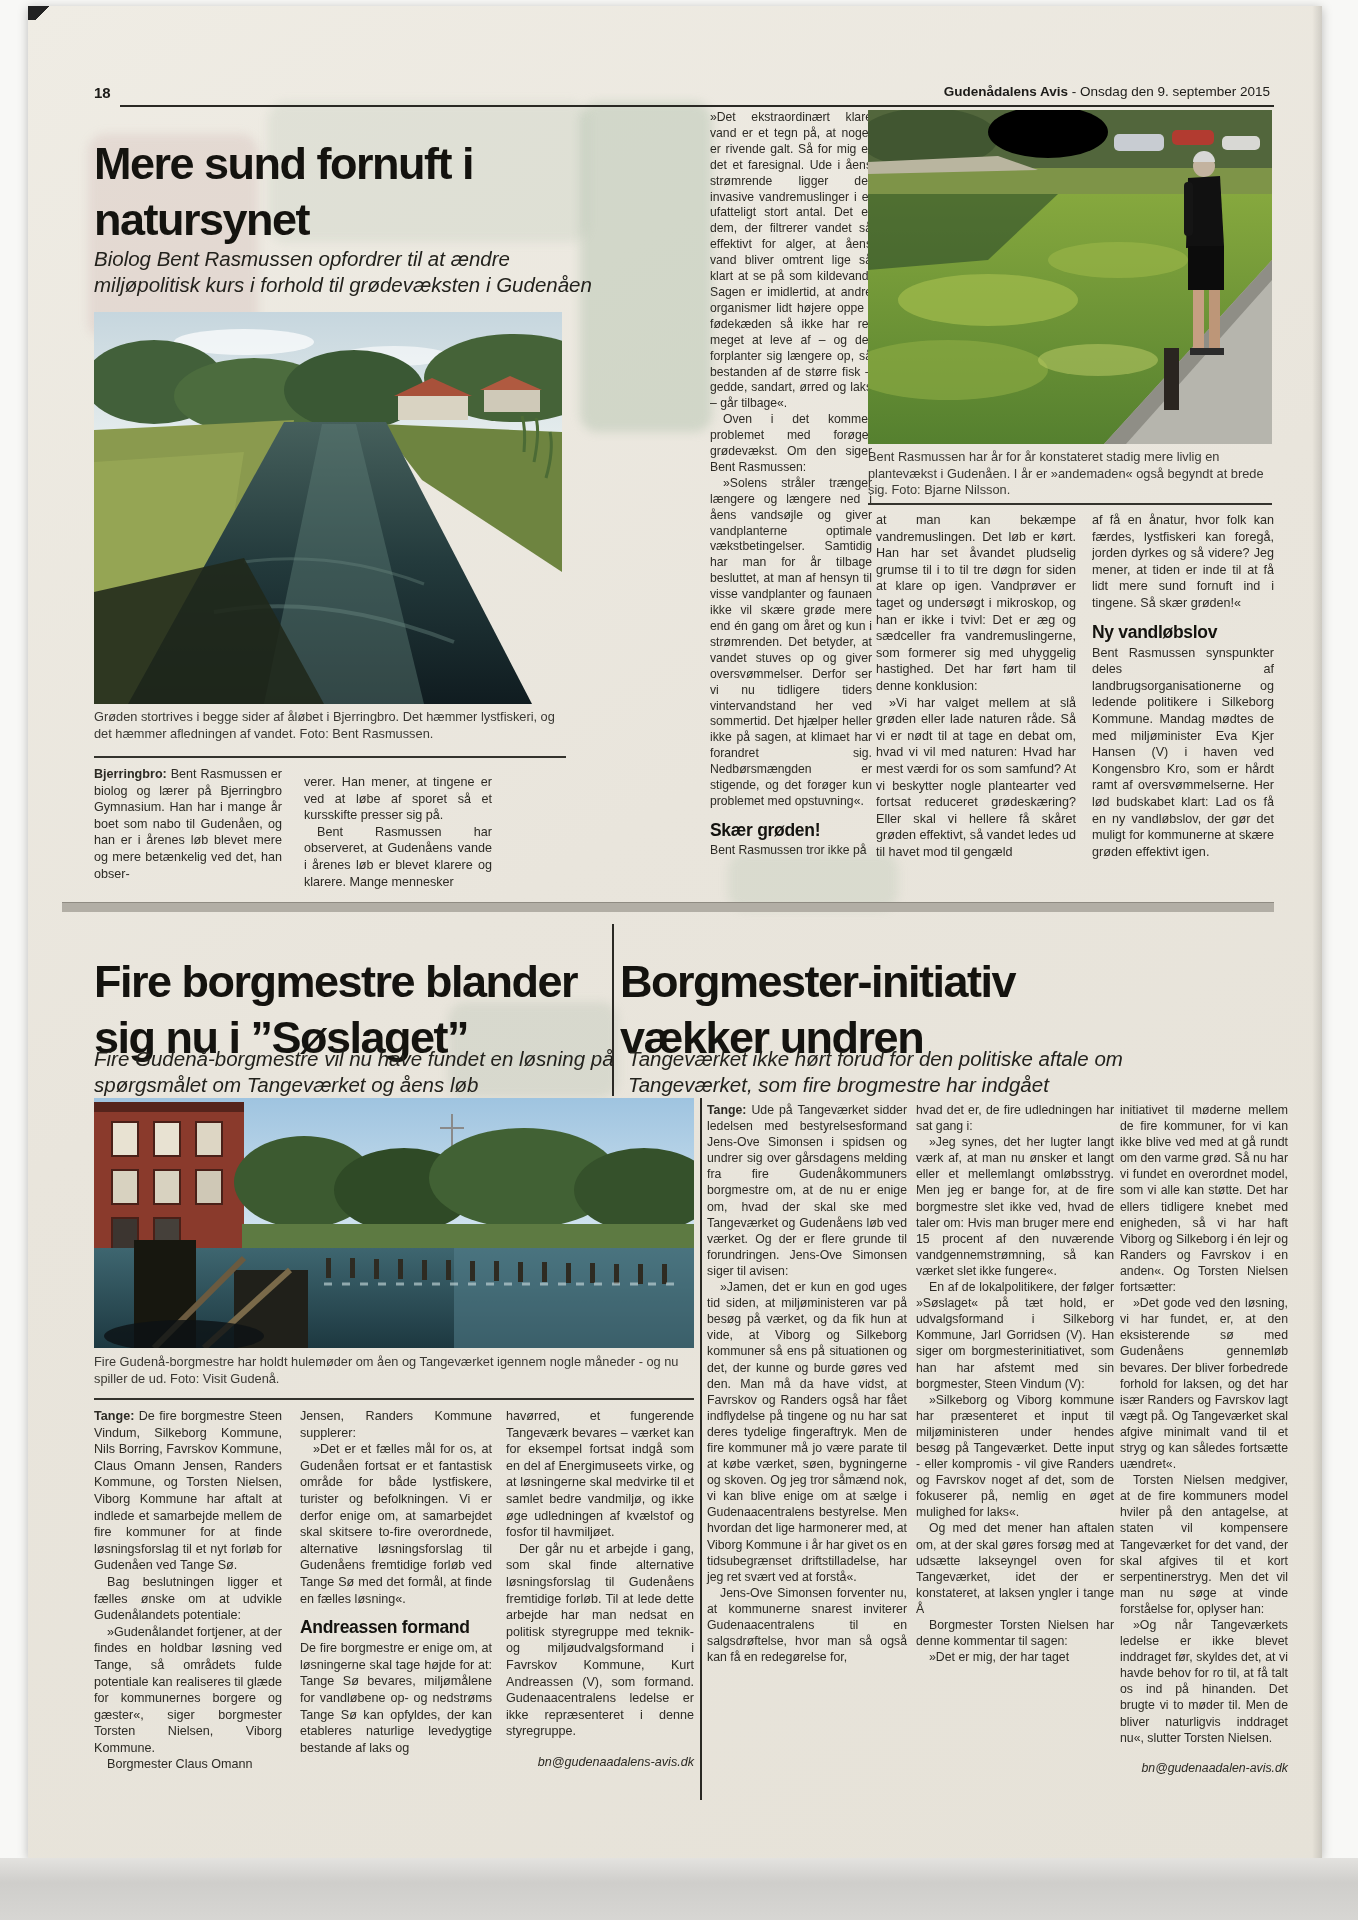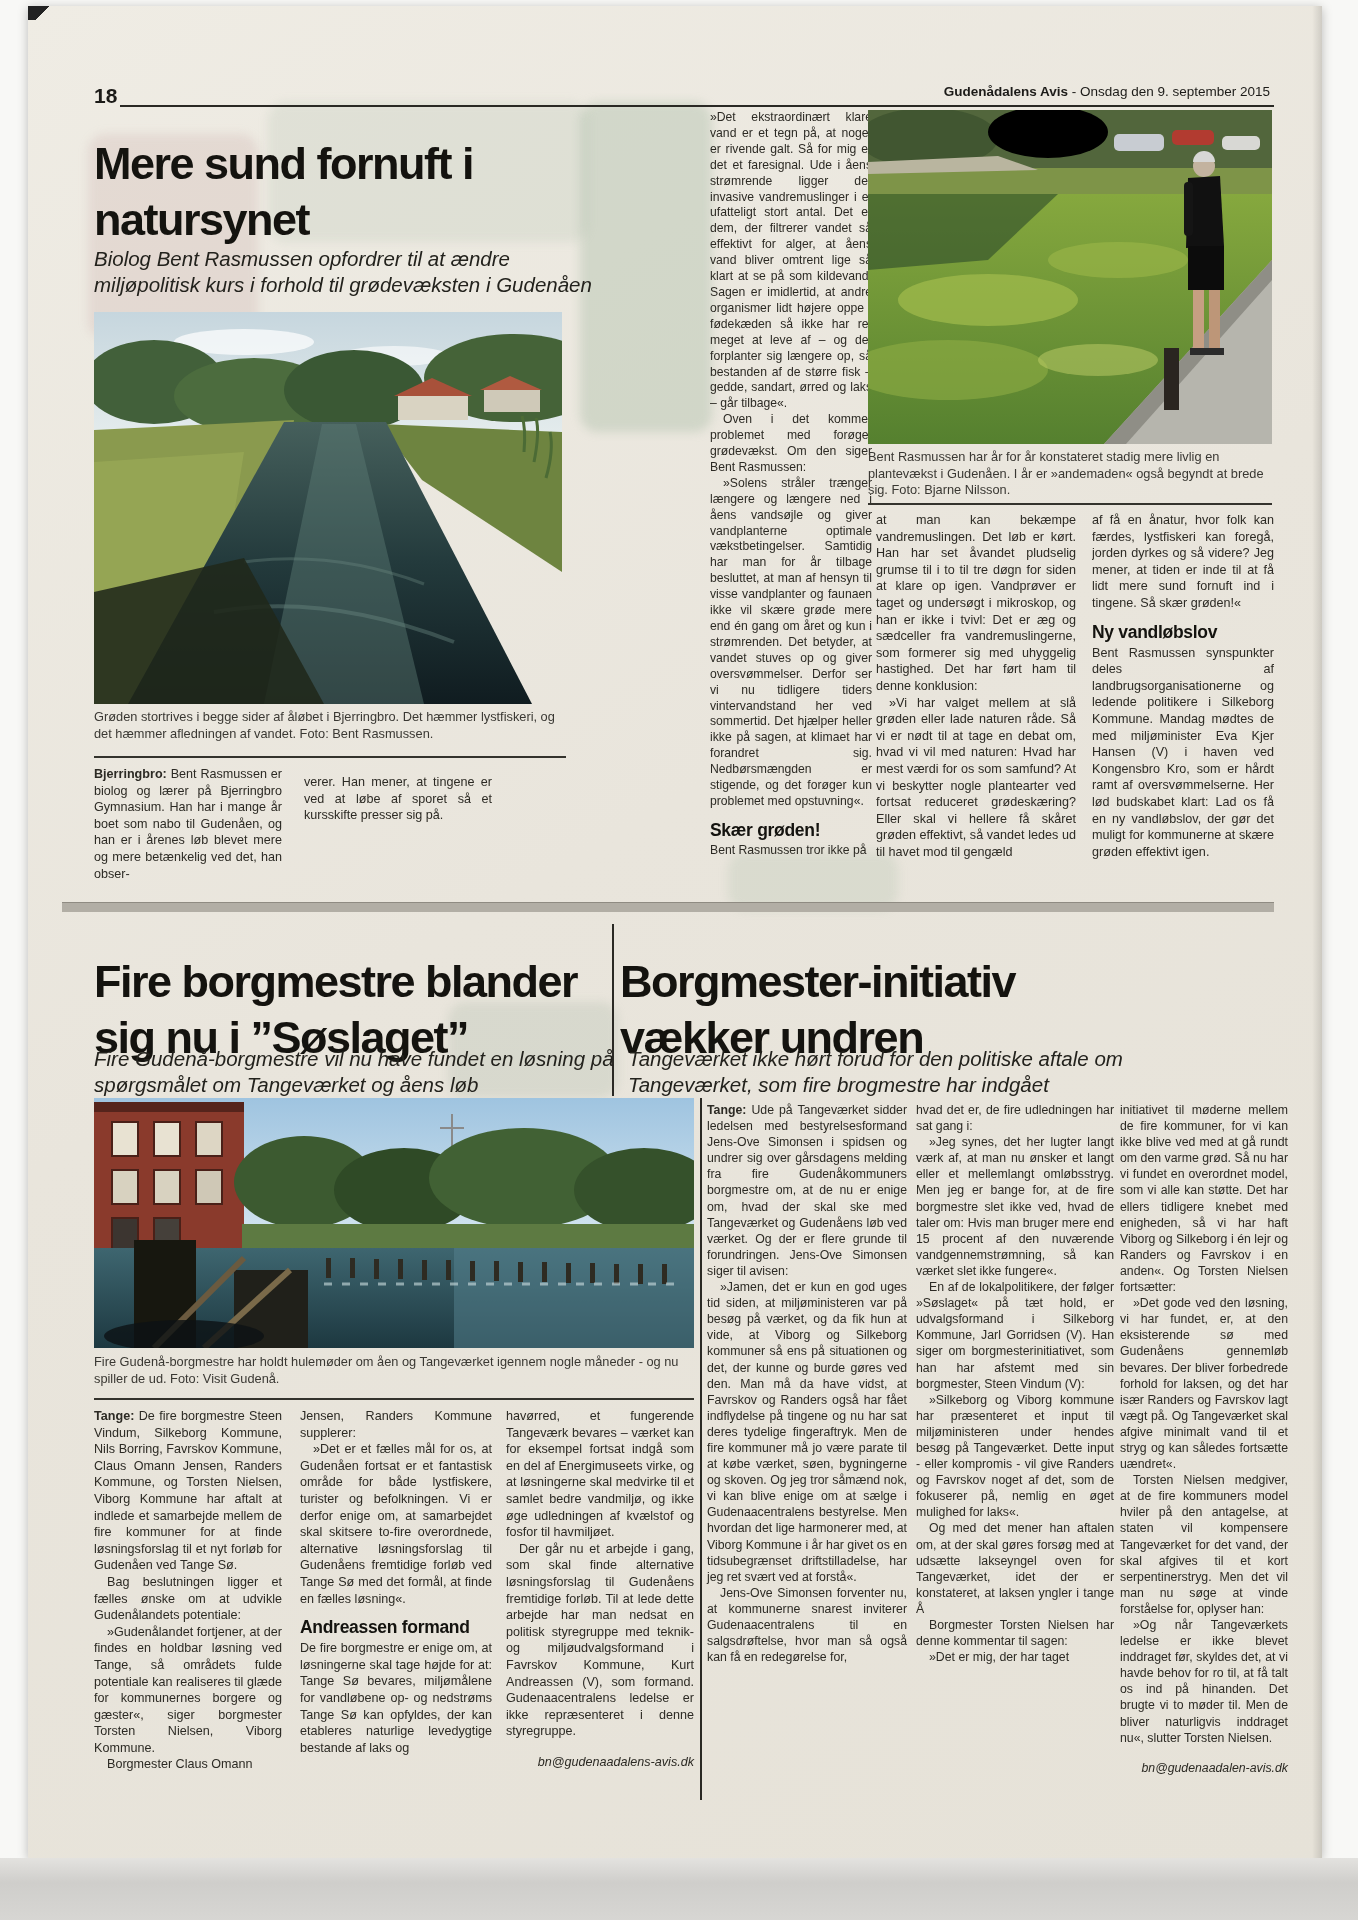--- a/index.html
+++ b/index.html
@@ -9,21 +9,21 @@
          background:linear-gradient(150deg,#efece4 0%,#e9e5dc 45%,#e6e2d8 100%);
          box-shadow:0 2px 10px rgba(0,0,0,.25);}
   .corner{position:absolute;left:0;top:0;width:46px;height:14px;
           background:linear-gradient(135deg,#222 35%,transparent 36%);}
   .ghost{position:absolute;filter:blur(5px);border-radius:18px;pointer-events:none;}
   .g1{left:60px;top:128px;width:170px;height:205px;background:rgba(190,150,150,.20);}
   .g2{left:552px;top:96px;width:132px;height:330px;background:rgba(148,175,150,.30);}
   .g3{left:240px;top:96px;width:320px;height:140px;background:rgba(160,182,160,.18);}
   .g4{left:700px;top:846px;width:170px;height:58px;background:rgba(150,175,150,.18);}
   .g5{left:420px;top:996px;width:170px;height:96px;background:rgba(150,172,152,.20);}
-  .pageno{position:absolute;left:66px;top:78px;font-size:21px;font-weight:bold;color:#1c1b18;}
+  .pageno{position:absolute;left:66px;top:78px;font-size:15px;font-weight:bold;color:#1c1b18;}
   .toprule{position:absolute;left:92px;top:99px;width:1154px;height:2px;background:#2a2924;}
   .masthead{position:absolute;top:78px;right:52px;font-size:13.5px;color:#1c1b18;}
   .masthead b{font-weight:bold;}
   .headline{position:absolute;font-weight:bold;color:#14130f;letter-spacing:-1.5px;
             font-size:45px;line-height:56px;}
   .hl1{left:66px;top:100px;width:505px;}
   .hl2{left:66px;top:918px;width:545px;}
   .hl3{left:592px;top:918px;width:480px;}
   .standfirst{position:absolute;font-style:italic;font-size:20.5px;line-height:26px;color:#23221d;}
   .sf1{left:66px;top:240px;width:505px;}
@@ -123,20 +123,21 @@
       <path d="M440 150 q6 -30 2 -44 M452 166 q8 -28 4 -46 M430 140 q2 -24 -2 -36" stroke="#4c6b35" stroke-width="3" fill="none"></path>
     </svg>
     <div class="caption cap1">Grøden stortrives i begge sider af åløbet i Bjerringbro. Det hæmmer lystfiskeri, og det hæmmer afledningen af vandet. Foto: Bent Rasmussen.</div>
     <div class="caprule cr1"></div>
 
     <div class="col a1c1">
         <p><b>Bjerringbro: </b>Bent Rasmussen er biolog og lærer på Bjerringbro Gymnasium. Han har i mange år boet som nabo til Gudenåen, og han er i årenes løb blevet mere og mere betænkelig ved det, han obser-</p>
       </div>
     <div class="col a1c2">
         <p>verer. Han mener, at tingene er ved at løbe af sporet så et kursskifte presser sig på.</p>
+        <p>Bent Rasmussen har observeret, at Gudenåens vande i årenes løb er blevet klarere og klarere. Mange mennesker</p>
       </div>
     <div class="col a1mid">
         <p>»Det ekstraordinært klare vand er et tegn på, at noget er rivende galt. Så for mig er det et faresignal. Ude i åens strømrende ligger der invasive vandremuslinger i et ufatteligt stort antal. Det er dem, der filtrerer vandet så effektivt for alger, at åens vand bliver omtrent lige så klart at se på som kildevand. Sagen er imidlertid, at andre organismer lidt højere oppe i fødekæden så ikke har ret meget at leve af – og det forplanter sig længere op, så bestanden af de større fisk – gedde, sandart, ørred og laks – går tilbage«.</p>
         <p>Oven i det kommer problemet med forøget grødevækst. Om den siger Bent Rasmussen:</p>
         <p>»Solens stråler trænger længere og længere ned i åens vandsøjle og giver vandplanterne optimale vækstbetingelser. Samtidig har man for år tilbage besluttet, at man af hensyn til visse vandplanter og faunaen ikke vil skære grøde mere end én gang om året og kun i strømrenden. Det betyder, at vandet stuves op og giver oversvømmelser. Derfor ser vi nu tidligere tiders vintervandstand her ved sommertid. Det hjælper heller ikke på sagen, at klimaet har forandret sig. Nedbørsmængden er stigende, og det forøger kun problemet med opstuvning«.</p>
         <h3>Skær grøden!</h3>
         <p>Bent Rasmussen tror ikke på</p>
       </div>
 
     <svg class="photo" style="left:840px;top:104px" width="404" height="334" viewBox="0 0 404 334">

